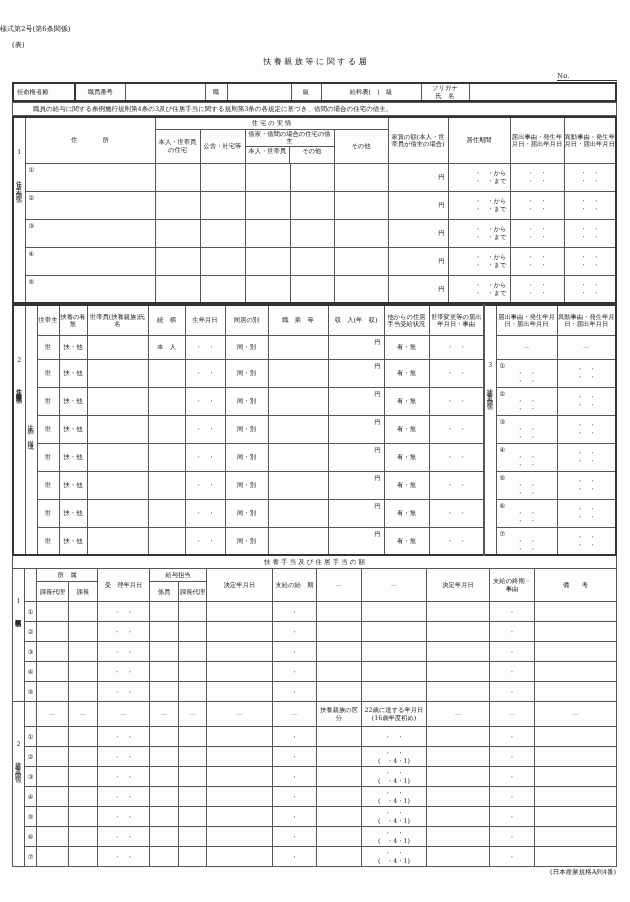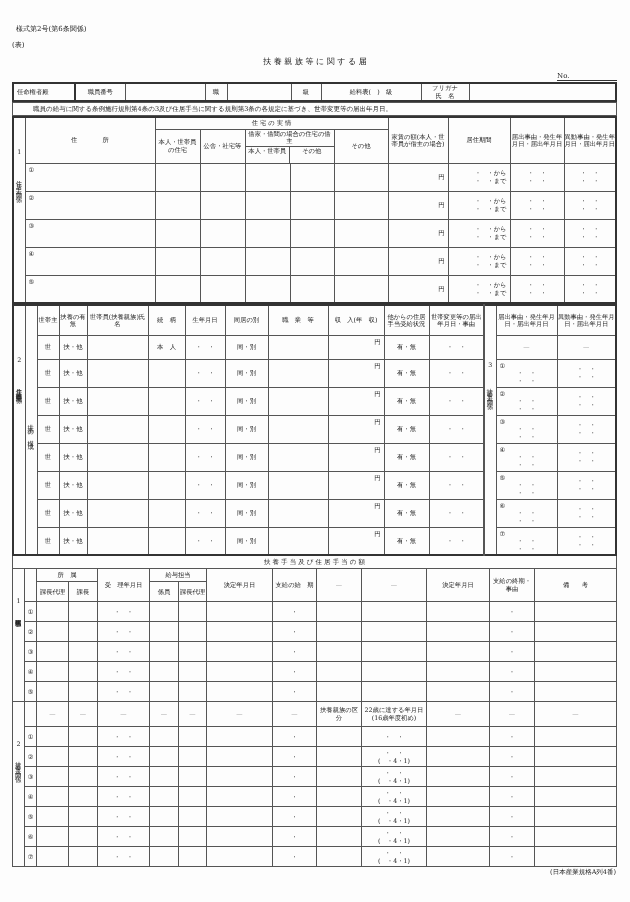--- a/index.html
+++ b/index.html
@@ -10,21 +10,21 @@
 td{border:0.8px solid #555;text-align:center;vertical-align:middle;font-size:6.3px;line-height:1.2;padding:0;overflow:hidden}
 .thick{border:2px solid #333}
 .vt{writing-mode:vertical-rl;text-orientation:upright;letter-spacing:3px}
 .tl{text-align:left;vertical-align:top;padding:2px 3px}
 .tr{text-align:right;vertical-align:top;padding:2px 3px}
 .dash{color:#999}
 </style>
 </head>
 <body>
 
-<div class="abs small" style="left:16px;top:24px">様式第2号(第6条関係)</div>
+<div class="abs small" style="left:0;top:24px">様式第2号(第6条関係)</div>
 <div class="abs small" style="left:12px;top:40px">(表)</div>
 <div class="abs" style="left:0;width:630px;top:56px;text-align:center;font-size:8px">扶 養 親 族 等 に 関 す る 届</div>
 <div class="abs small" style="left:557px;top:72px;width:60px;border-bottom:0.8px solid #333"><span>No.</span></div>
 
 <table style="left:12px;top:82px;width:605px;height:20px" class="thick">
 <colgroup>
       <col style="width:62px">
       <col style="width:50px">
       <col style="width:80px">
       <col style="width:22px">
@@ -41,21 +41,21 @@
 <td></td>
 <td>職</td>
 <td></td>
 <td>級</td>
 <td>給料表(　)　級</td>
 <td><span>フリガナ</span><br><span>氏　名</span></td>
 <td></td>
 </tr>
 </tbody>
   </table>
-<div class="abs" style="left:12px;top:102px;width:605px;height:14px;border:0.8px solid #555;font-size:6.5px;padding:2px 0 0 20px">職員の給与に関する条例施行規則第4条の3及び住居手当に関する規則第3条の各規定に基づき、世帯変更等の届出年月日。</div>
+<div class="abs" style="left:12px;top:102px;width:605px;height:14px;border:0.8px solid #555;font-size:6.5px;padding:2px 0 0 20px">職員の給与に関する条例施行規則第4条の3及び住居手当に関する規則第3条の各規定に基づき、借間の場合の住宅の借主。</div>
 
 <table style="left:12px;top:116px;width:605px;height:186px" class="thick">
 <colgroup>
       <col style="width:12px">
       <col style="width:130px">
       <col style="width:45px">
       <col style="width:45px">
       <col style="width:45px">
       <col style="width:44px">
       <col style="width:54px">

